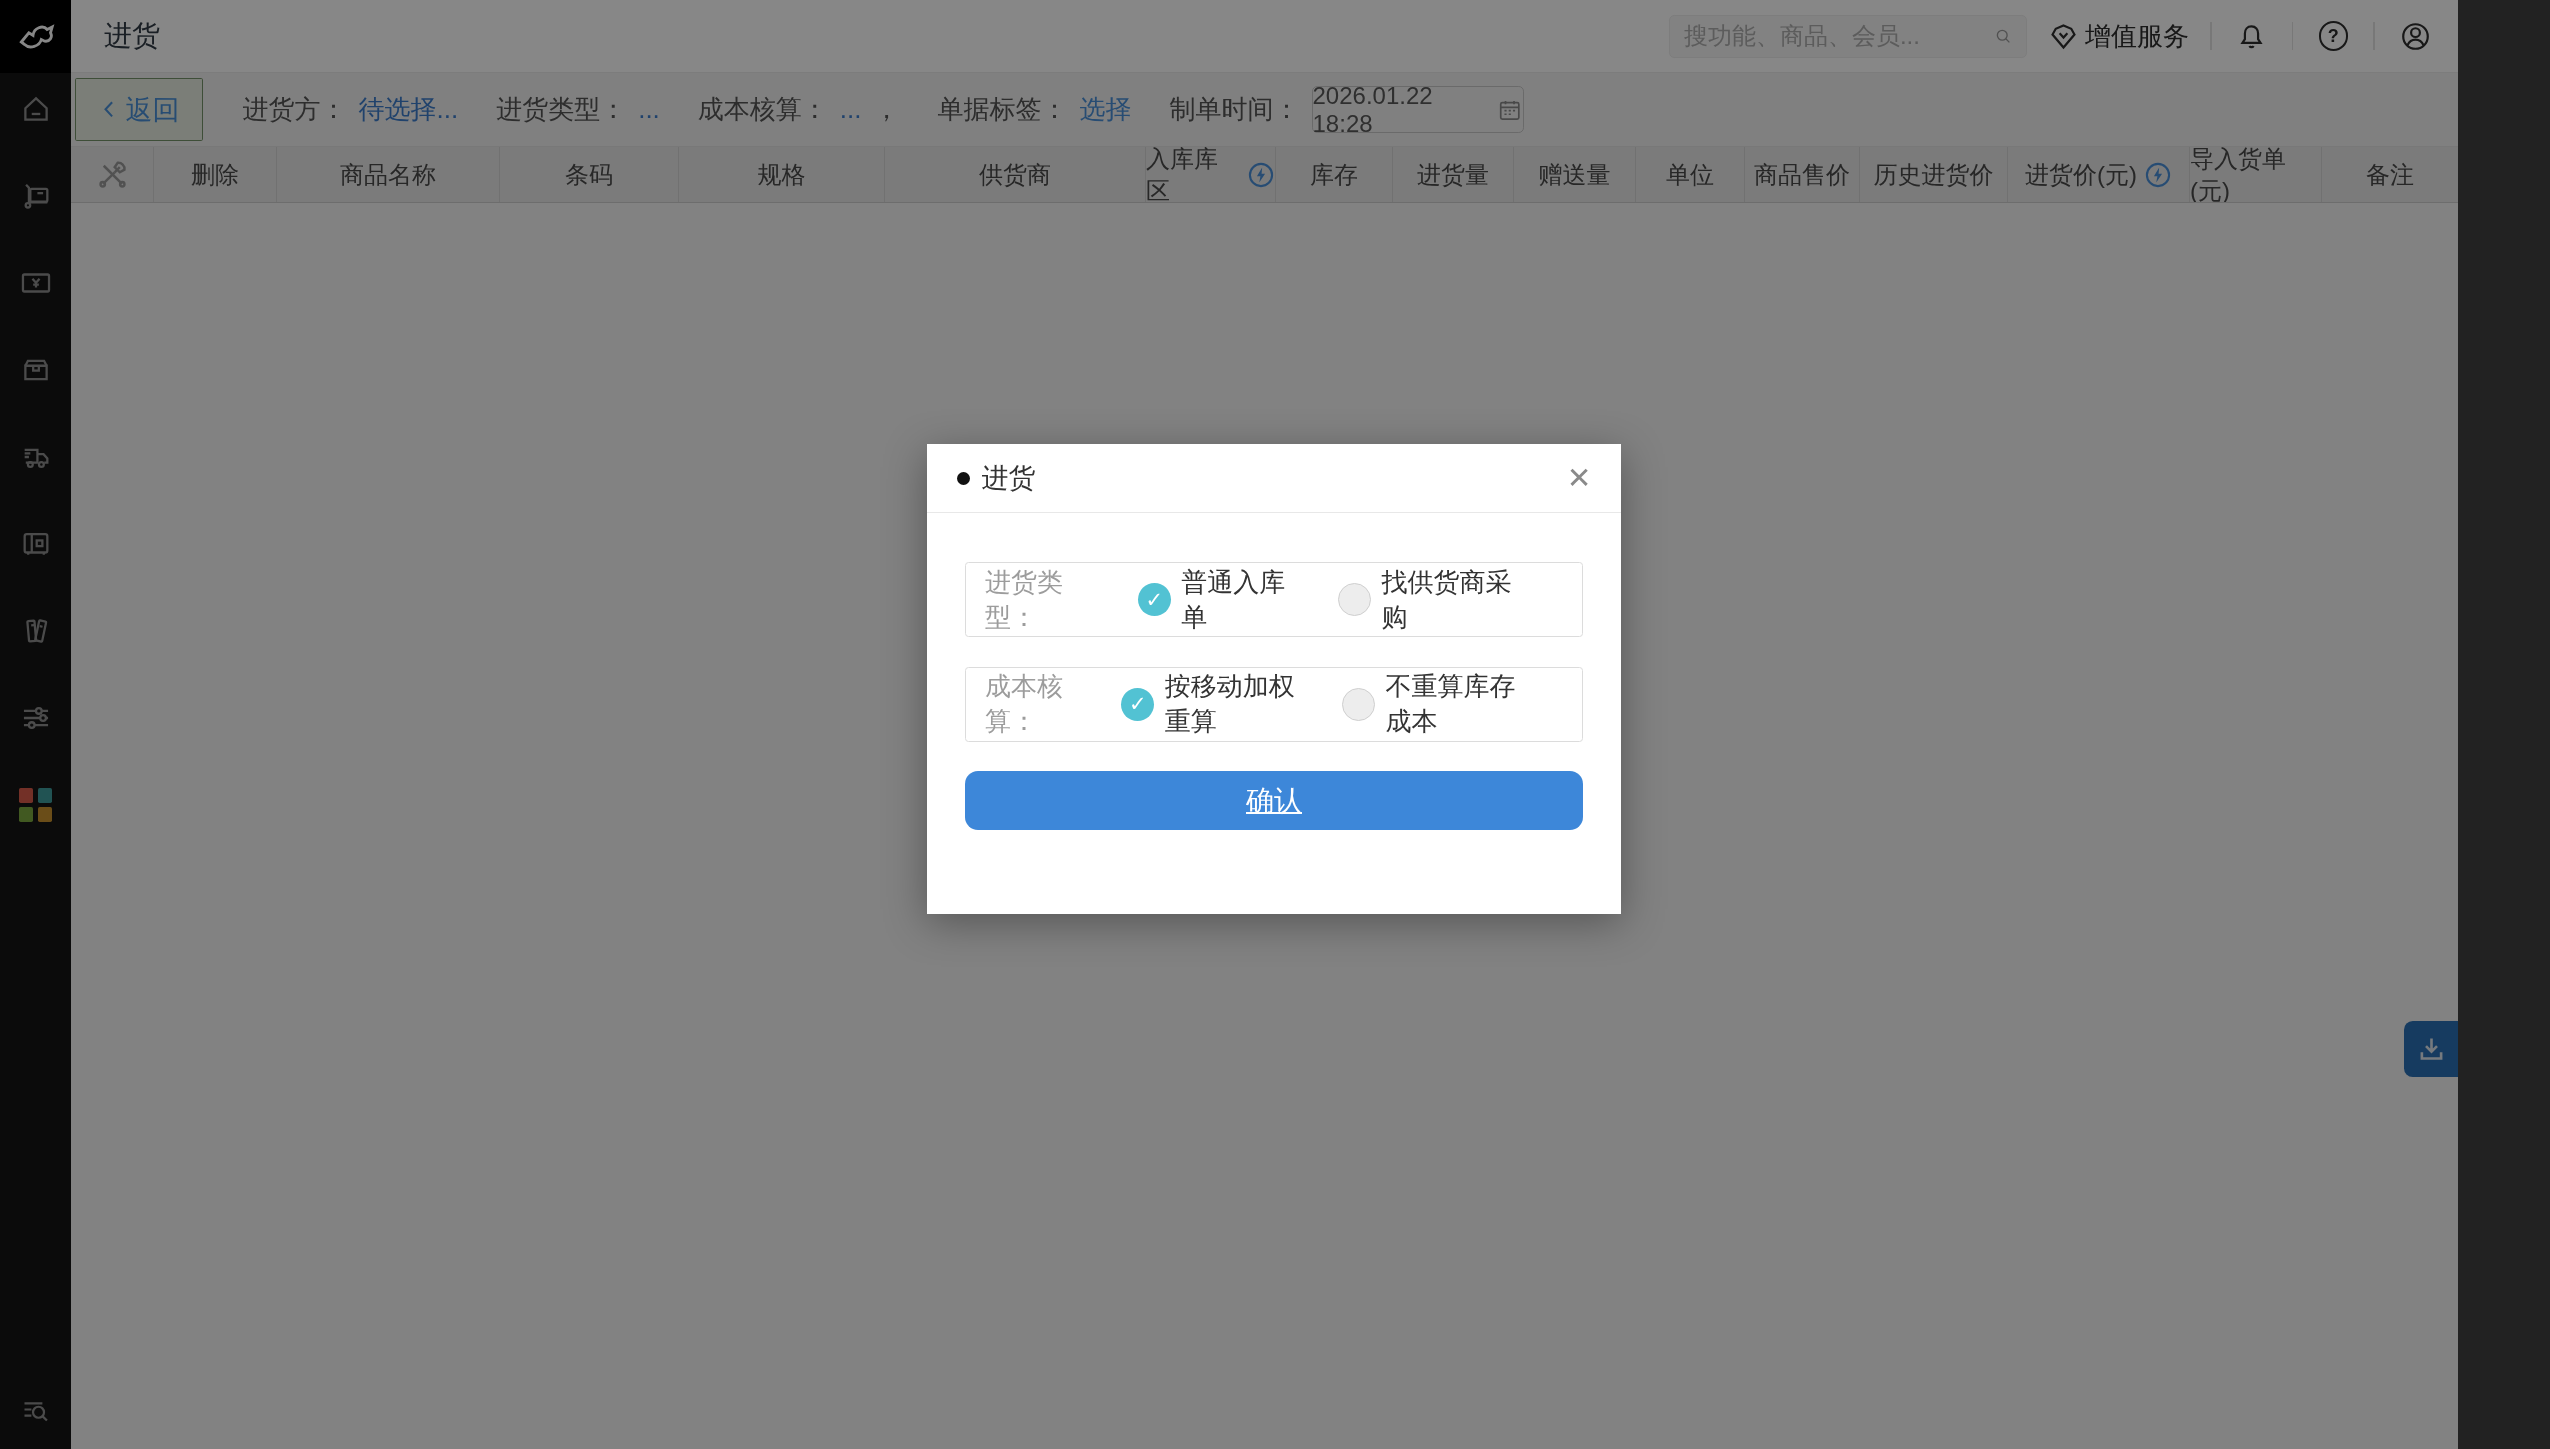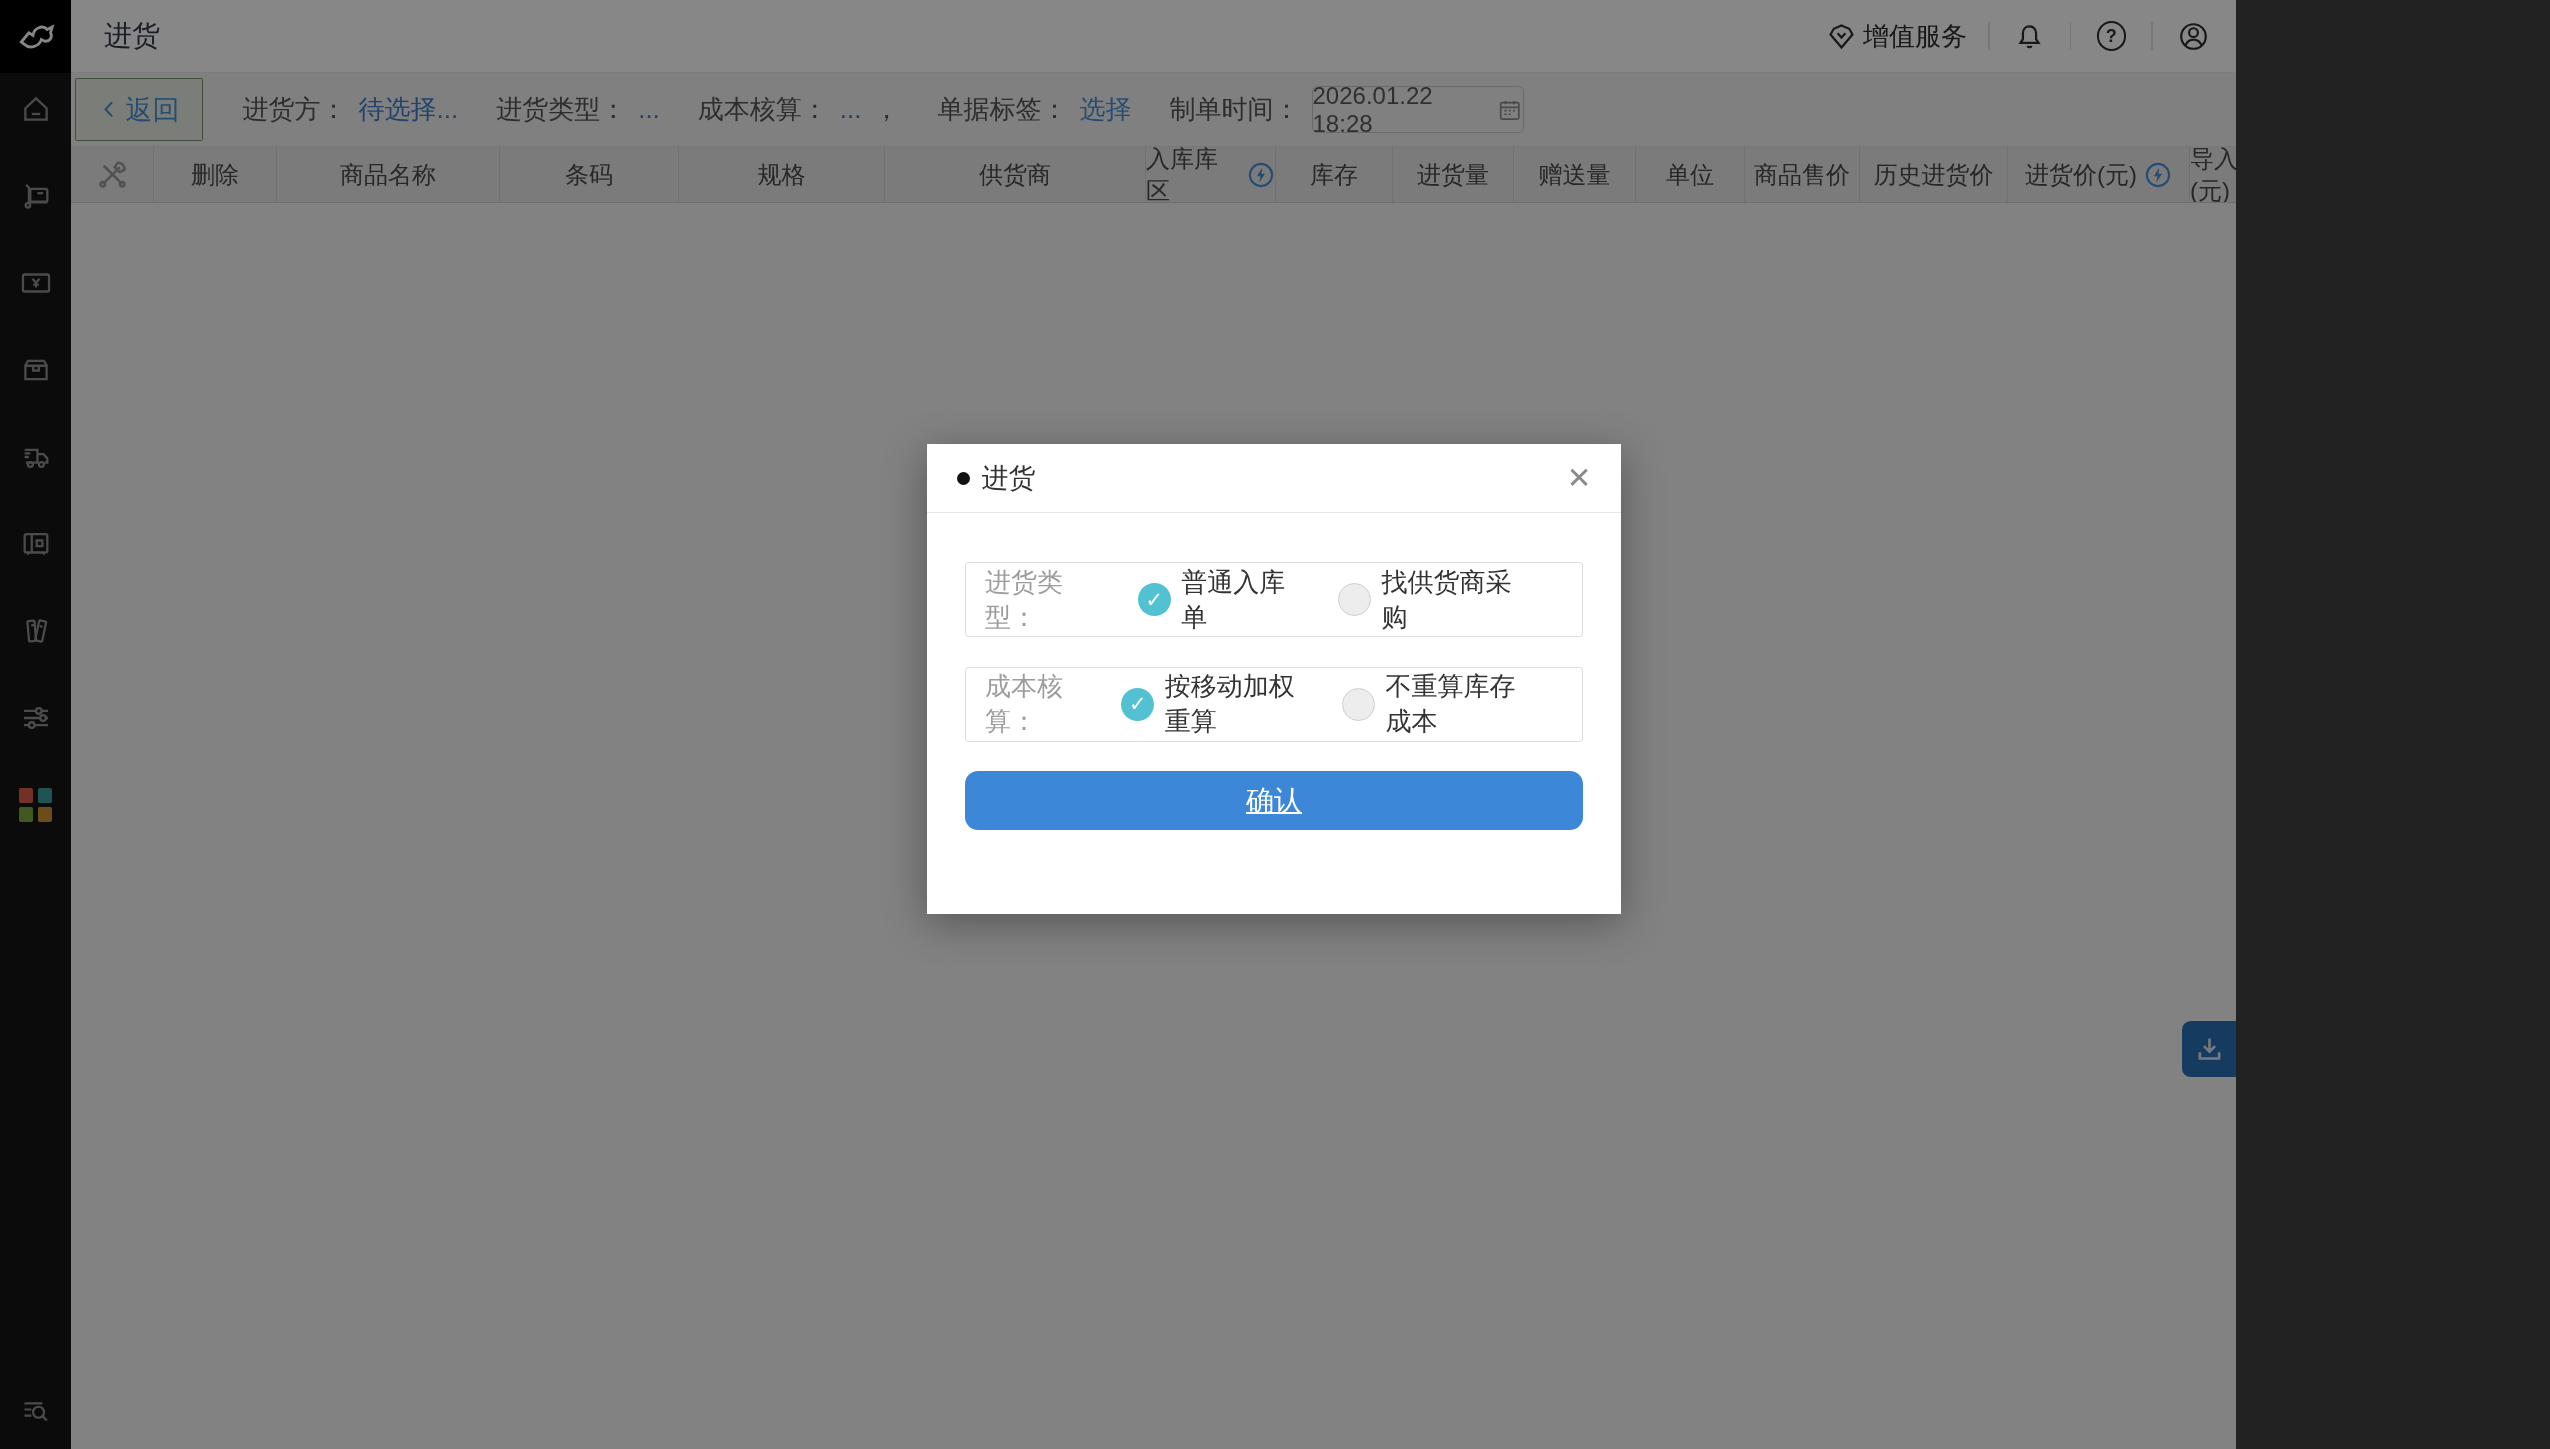--- a/index.html
+++ b/index.html
@@ -1,18 +1,18 @@
 <!DOCTYPE html>
 <html style="font-size:14px"><head>
 <meta charset="utf-8">
 <style>
   * { margin:0; padding:0; box-sizing:border-box; }
   html,body { background:#222; }
   .app{
-    position:relative; width:2236px; height:1450px; overflow:hidden;
+    position:relative; width:2458px; height:1450px; overflow:hidden;
     font-family:"Liberation Sans","DejaVu Sans",sans-serif; background:#b91c1c;
   }
   svg{ display:block; }
 
   
   .sidebar{ position:absolute; left:0; top:0; width:71px; height:100%; background:#161616; z-index:1;
             display:flex; flex-direction:column; align-items:center; }
   .logo-cell{ width:100%; height:73px; background:#000; display:flex; align-items:center; justify-content:center; }
   .logo-cell svg{ width:45px; height:40px; color:#fff; }
   .nav-icons{ display:flex; flex-direction:column; align-items:center; gap:53px; margin-top:19px; color:#8f8f8f; }
@@ -212,20 +212,27 @@
           <path d="M17.2 17 L20.3 20"></path>
       </svg>
     </div>
   </div>
 
   <div class="main">
 
     <div class="topbar">
       <div class="page-title">进货</div>
       <div class="topbar-right">
+        <div class="search-box">
+          <input type="text" placeholder="搜功能、商品、会员..." style="">
+          <svg viewBox="0 0 24 24" fill="none" stroke="currentColor" stroke-width="1.8">
+            <circle cx="11" cy="11" r="6.5"></circle>
+              <path d="M15.8 15.8 L20.5 20.5"></path>
+          </svg>
+        </div>
         <div class="vas-btn">
           <svg viewBox="0 0 24 24" fill="none" stroke="currentColor" stroke-width="1.7">
             <path d="M12 3.5 L18 6 L20.5 10.5 L12 20.5 L3.5 10.5 L6 6 Z"></path>
               <path d="M9 9.5 L12 12.8 L15 9.5"></path>
           </svg>
           <span>增值服务</span>
         </div>
         <div class="tb-divider"></div>
         <div class="tb-icon">
           <svg viewBox="0 0 24 24" fill="none" stroke="currentColor" stroke-width="1.7">

